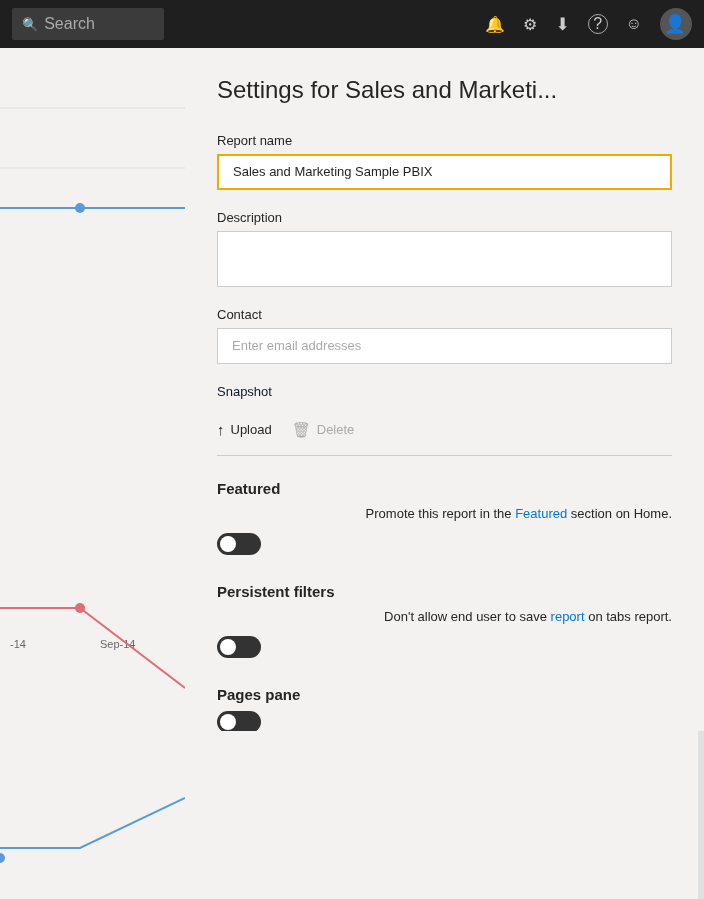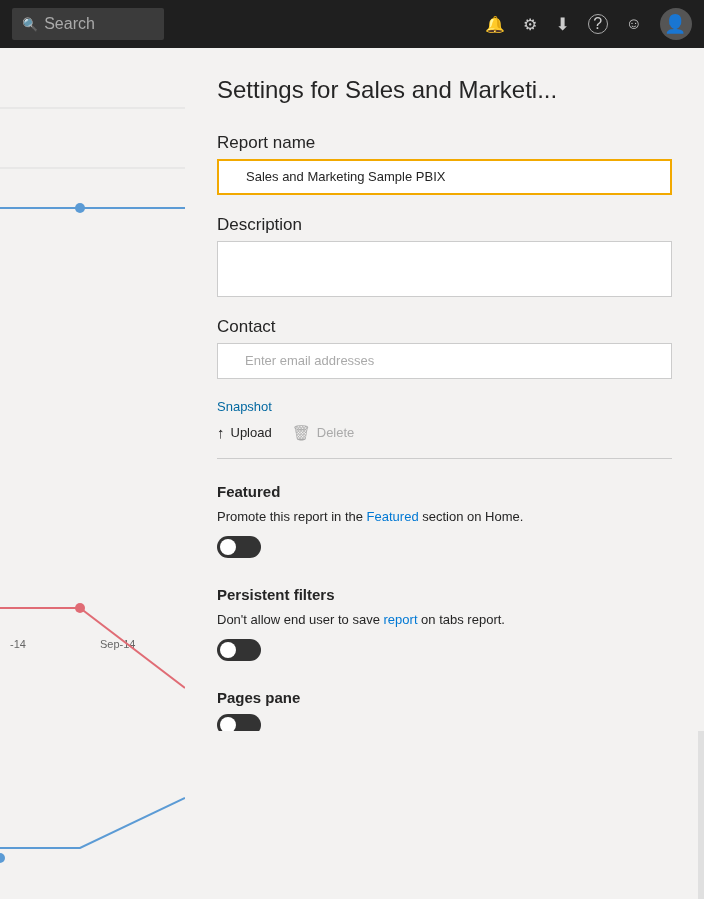--- a/index.html
+++ b/index.html
@@ -133,30 +133,30 @@
       color: #252525;
       margin-bottom: 28px;
       line-height: 1.2;
     }
 
     .form-group {
       margin-bottom: 20px;
     }
 
     .form-label {
-      font-size: 17px;
+      font-size: 13px;
       color: #252525;
       margin-bottom: 6px;
       display: block;
     }
 
     .form-input {
       width: 100%;
       height: 36px;
-      padding: 6px 27px;
+      padding: 6px 14px;
       font-size: 13px;
       border: 1px solid #ccc;
       background: #fff;
       color: #252525;
       outline: none;
     }
 
     .form-input.active-border {
       border: 2px solid #f2a900;
     }
@@ -169,22 +169,22 @@
       color: #aaa;
     }
 
     
     .snapshot-section {
       margin-bottom: 24px;
     }
 
     .snapshot-label {
       font-size: 13px;
-      color: #0369a1;
-      margin-bottom: 10px;
+      color: #0f172a;
+      margin-bottom: 22px;
       display: block;
     }
 
     .snapshot-actions {
       display: flex;
       align-items: center;
       gap: 20px;
       margin-bottom: 16px;
     }
 
@@ -225,20 +225,21 @@
       font-weight: 700;
       color: #252525;
       margin-bottom: 8px;
     }
 
     .section-desc {
       font-size: 13px;
       color: #252525;
       margin-bottom: 10px;
       line-height: 1.4;
+      text-align: right;
     }
 
     .section-desc a, .section-desc .link-text {
       color: #0078d4;
     }
 
     
     .toggle-switch {
       position: relative;
       width: 44px;

